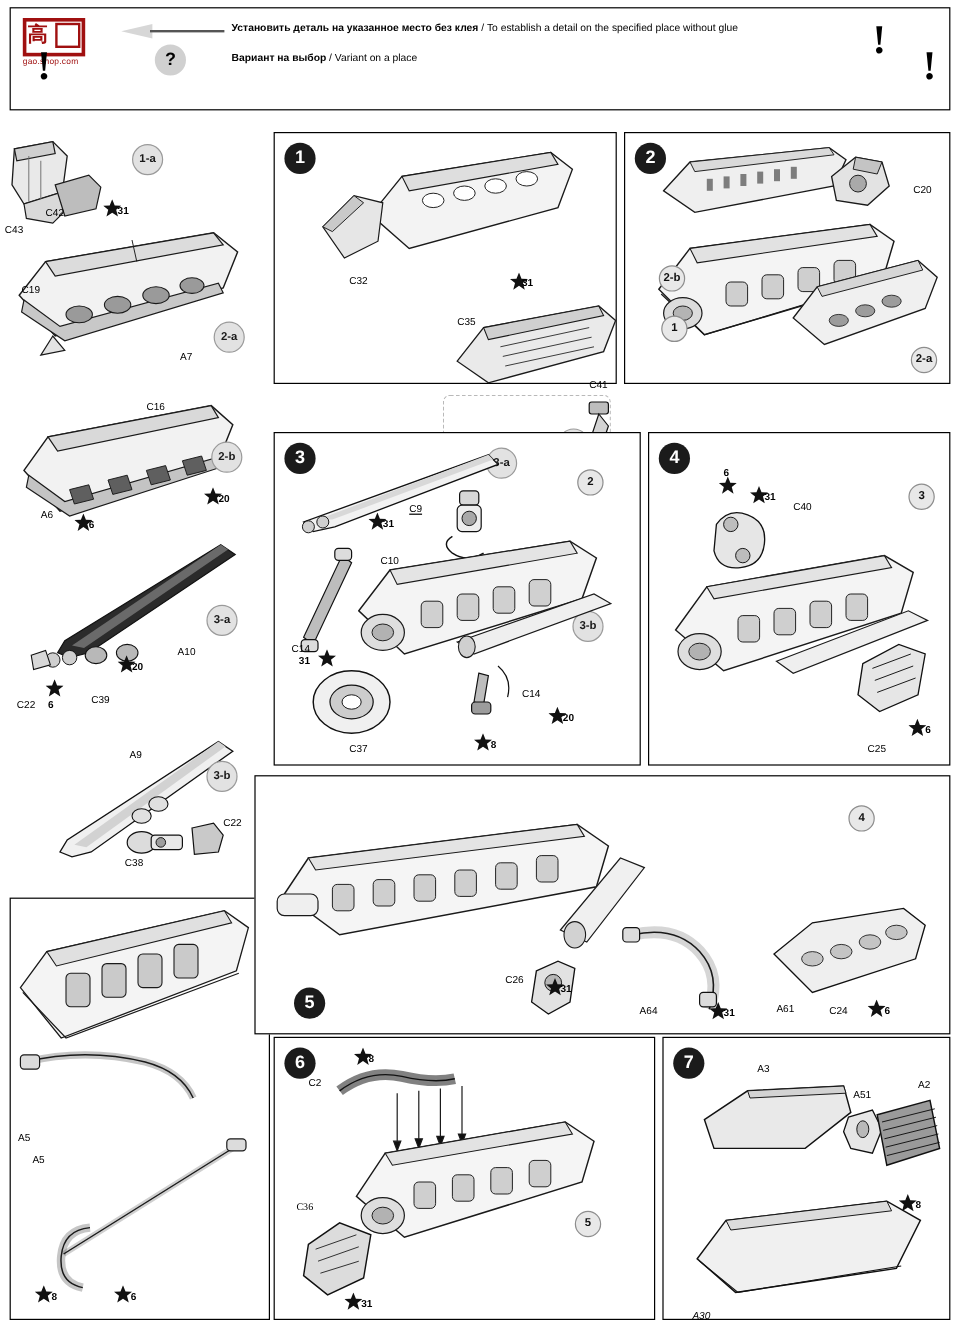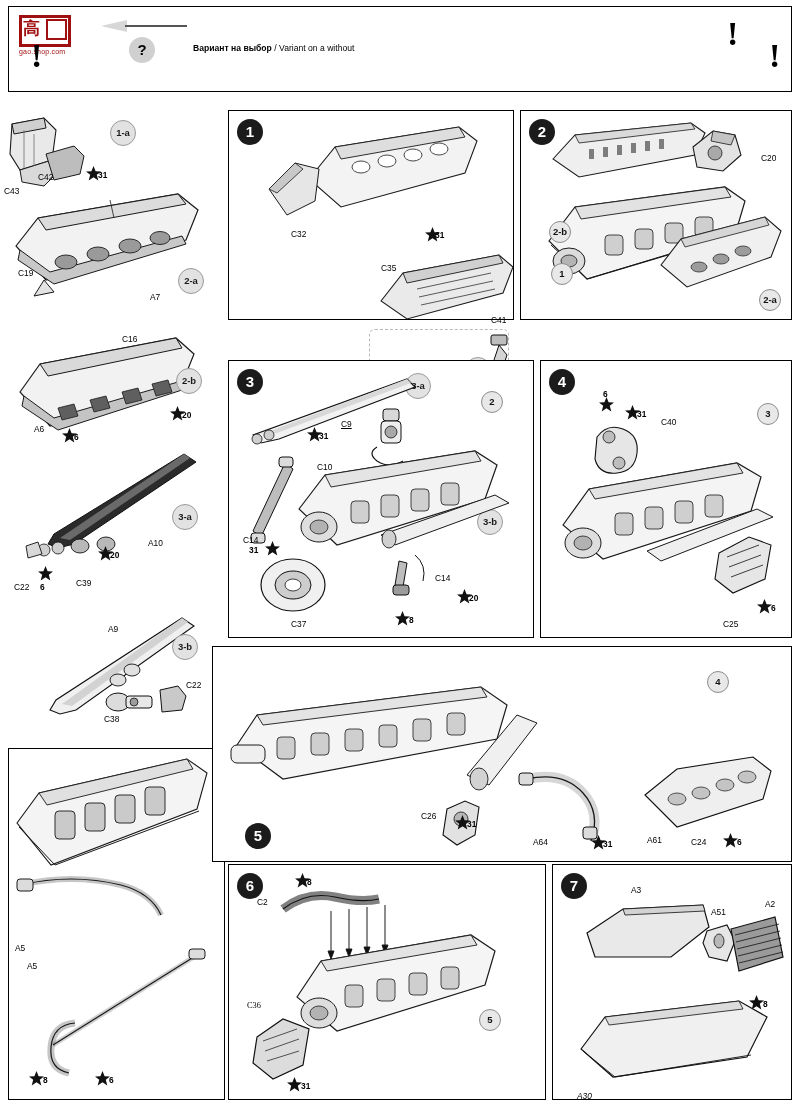--- a/index.html
+++ b/index.html
@@ -72,30 +72,35 @@
     <div class="bang right2">!</div>
 
     <div class="legend-rows">
 
 
       <div class="lrow">
         <div class="lsym">
           <div class="arrow-hollow"></div>
           <div class="arrow-line"></div>
         </div>
+        <div class="ltext">
+          <b>Установить деталь на указанное место без клея</b>
+          <span> / </span>
+          <span>To establish a detail on the specified place without glue</span>
+        </div>
       </div>
 
       <div class="lrow">
         <div class="lsym">
           <div class="qmark">?</div>
         </div>
         <div class="ltext">
           <b>Вариант на выбор</b>
           <span> / </span>
-          <span>Variant on a without</span>
+          <span>Variant on a place</span>
         </div>
       </div>
 
     </div>
   </div>
 
   <div class="art" style="left:4px;top:110px;width:110px;height:88px;">
     <svg width="110" height="88" viewBox="0 0 110 88">
       <polygon points="8,14 40,8 52,20 48,50 16,60 6,44" fill="#e9e9e9" stroke="#1a1a1a" stroke-width="1.1"></polygon>
       <polygon points="8,14 40,8 42,18 10,24" fill="#cfcfcf" stroke="#1a1a1a" stroke-width="1"></polygon>
@@ -121,21 +126,21 @@
       <polygon points="28,30 168,6 176,16 36,42" fill="#dcdcdc" stroke="#1a1a1a" stroke-width="1"></polygon>
       <polygon points="10,62 40,84 172,48 176,56 44,96 8,72" fill="#c8c8c8" stroke="#1a1a1a" stroke-width="1"></polygon>
       <ellipse cx="56" cy="74" rx="11" ry="7" fill="#9a9a9a" stroke="#1a1a1a" stroke-width=".9"></ellipse>
       <ellipse cx="88" cy="66" rx="11" ry="7" fill="#9a9a9a" stroke="#1a1a1a" stroke-width=".9"></ellipse>
       <ellipse cx="120" cy="58" rx="11" ry="7" fill="#9a9a9a" stroke="#1a1a1a" stroke-width=".9"></ellipse>
       <ellipse cx="150" cy="50" rx="10" ry="6.5" fill="#9a9a9a" stroke="#1a1a1a" stroke-width=".9"></ellipse>
       <path d="M34,92 L24,108 L44,104 Z" fill="#e3e3e3" stroke="#1a1a1a" stroke-width="1"></path>
       <line x1="100" y1="12" x2="104" y2="30" stroke="#1a1a1a" stroke-width=".8"></line>
     </svg>
   </div>
-  <div class="ptxt" style="left:18px;top:268px;text-align:center;">C19</div>
+  <div class="ptxt" style="left:18px;top:236px;text-align:center;">C19</div>
   <div class="ptxt" style="left:150px;top:292px;">A7</div>
   <div class="substep" style="left:178px;top:268px;">2-a</div>
 
   <div class="art" style="left:10px;top:330px;width:196px;height:110px;">
     <svg width="196" height="110" viewBox="0 0 196 110">
       <polygon points="10,62 30,34 166,8 184,24 172,54 40,96" fill="#f2f2f2" stroke="#1a1a1a" stroke-width="1.2"></polygon>
       <polygon points="30,34 166,8 172,18 38,46" fill="#d9d9d9" stroke="#1a1a1a" stroke-width="1"></polygon>
       <polygon points="14,66 44,88 168,52 172,60 48,100 12,76" fill="#c4c4c4" stroke="#1a1a1a" stroke-width="1"></polygon>
       <polygon points="48,78 64,74 68,86 52,90" fill="#5f5f5f" stroke="#1a1a1a" stroke-width=".8"></polygon>
       <polygon points="80,70 96,66 100,78 84,82" fill="#5f5f5f" stroke="#1a1a1a" stroke-width=".8"></polygon>

